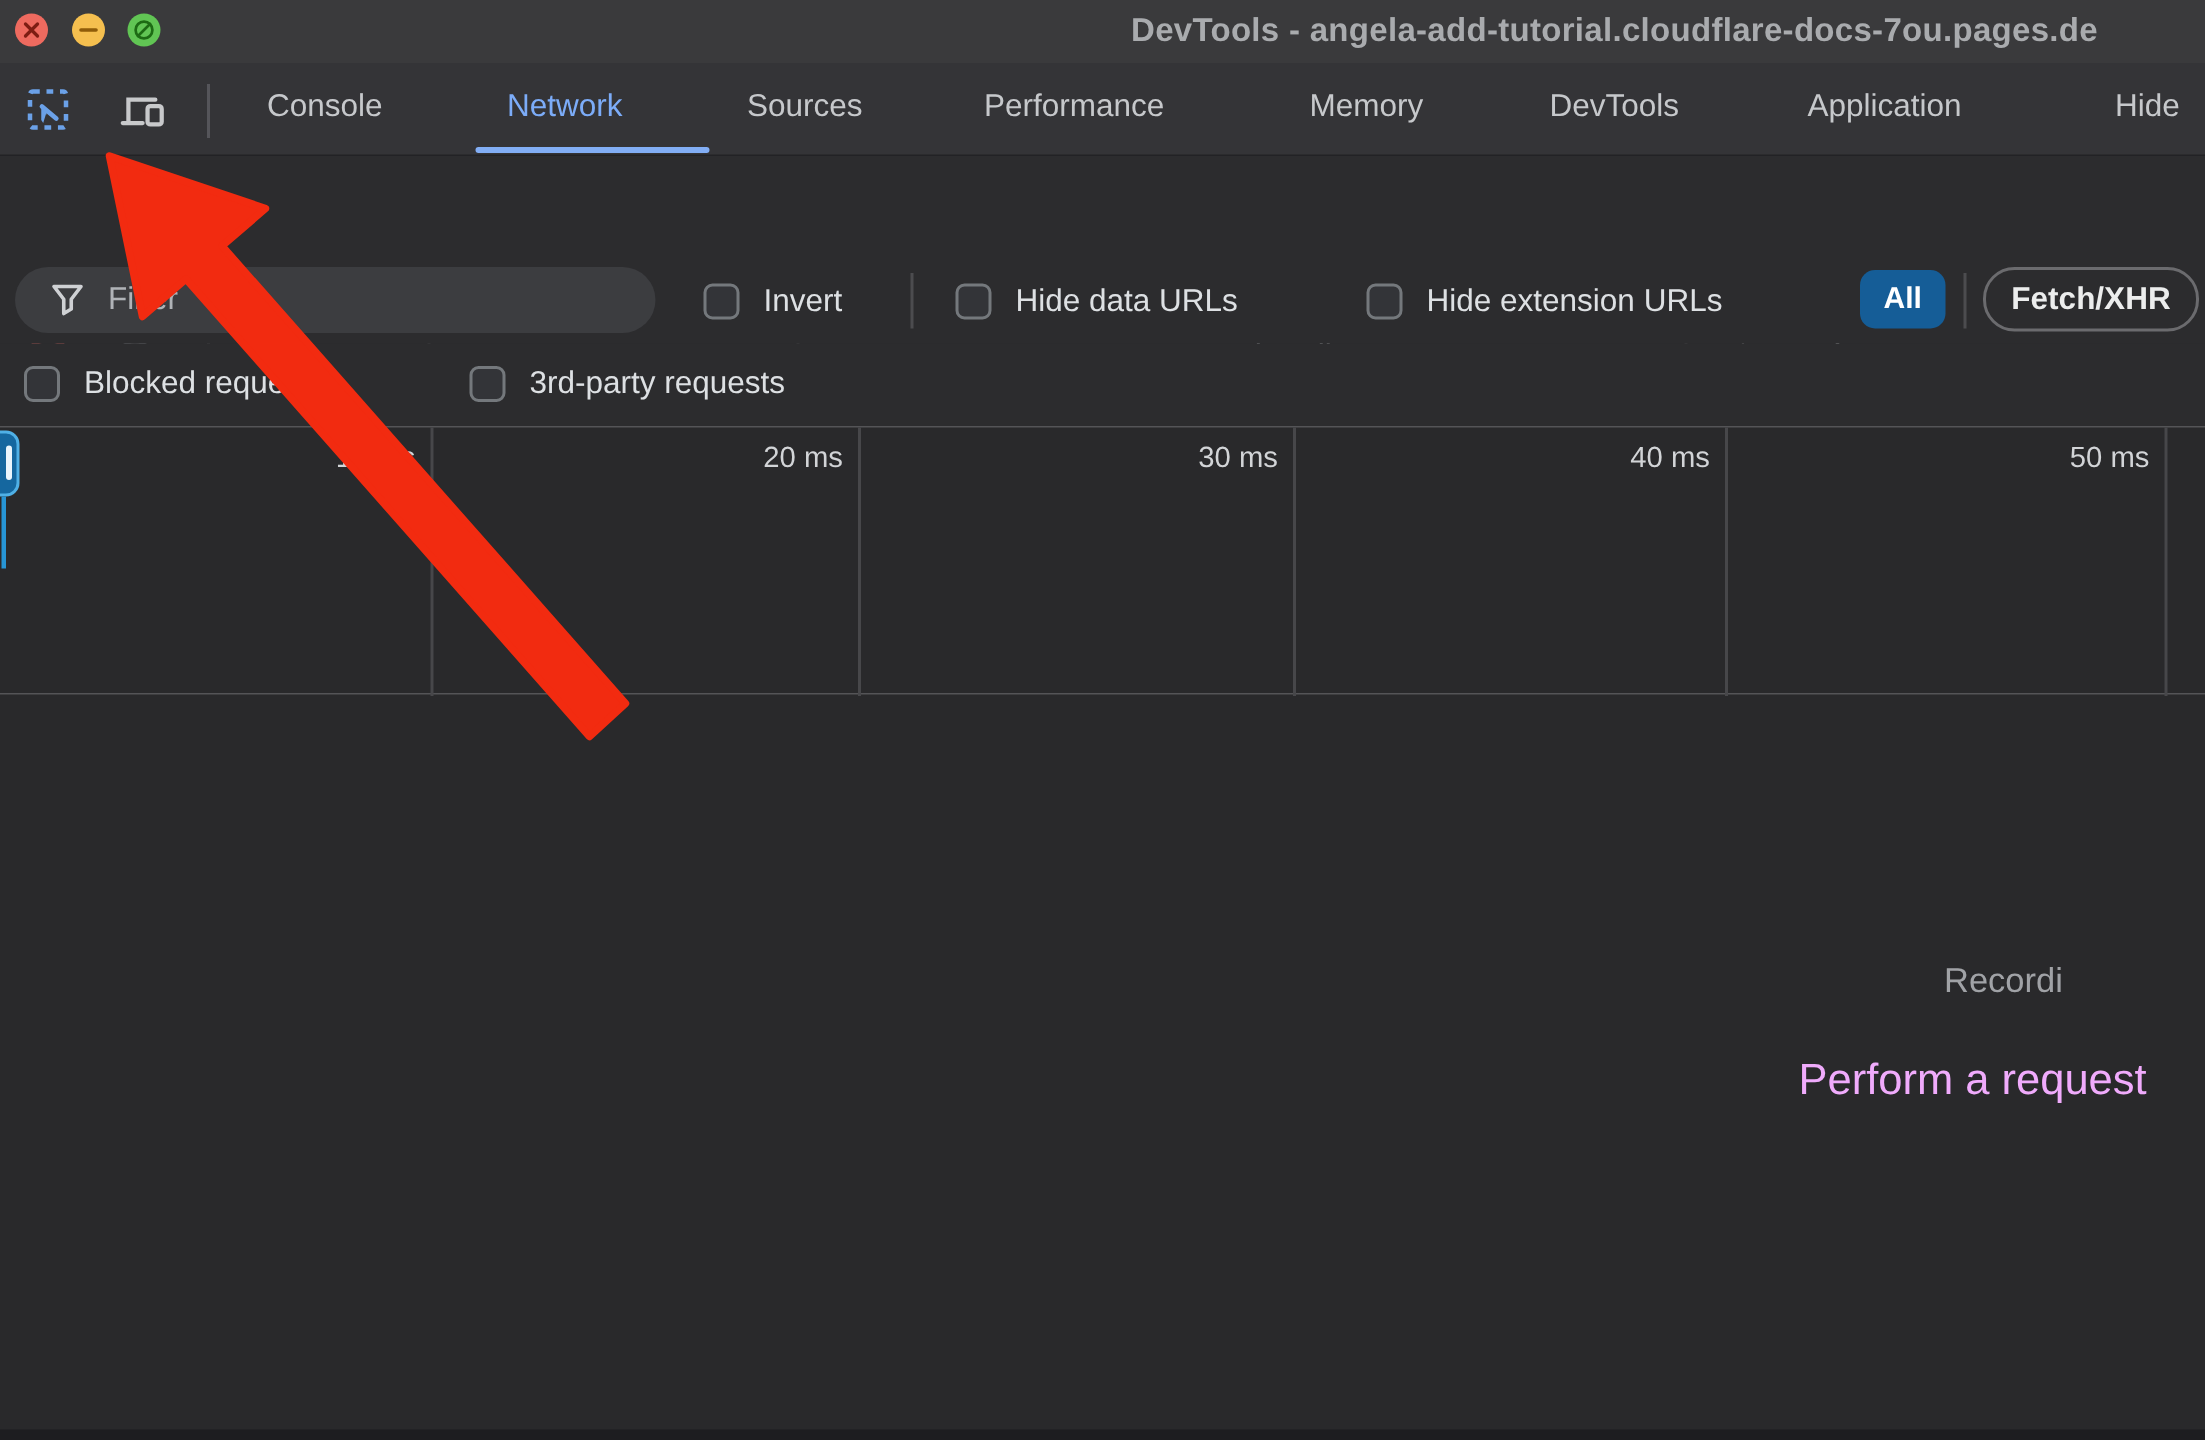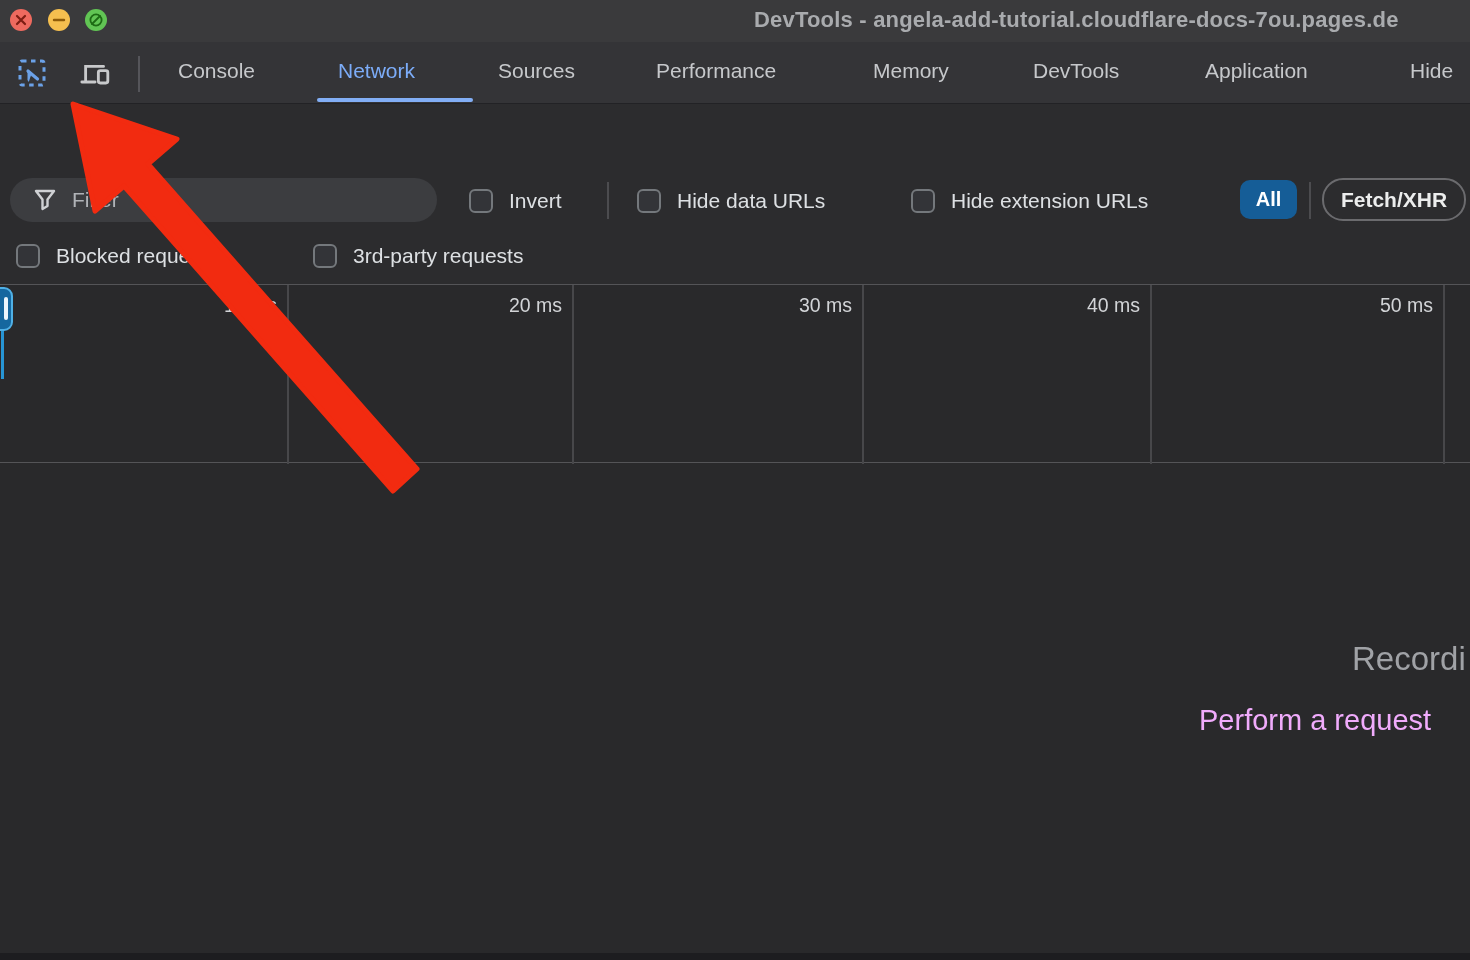--- a/index.html
+++ b/index.html
@@ -86,21 +86,21 @@
   }
   .grid-line { position:absolute; top:0; width:1.5px; height:179px; background:#47474a; }
   .tick { position:absolute; top:9px; font-size:19.5px; color:#d2d4d7; text-align:right; width:90px; }
   .overview-frag {
     position:absolute; left:-10px; top:2px; width:23px; height:44px;
     background:#15679f; border:2.5px solid #4fb0e6; border-radius:9px;
   }
   .overview-frag .bar { position:absolute; left:12px; top:8px; width:4px; height:23px; background:#eaf5fc; border-radius:2px; }
   .overview-line { position:absolute; left:1px; top:46px; width:3px; height:48px; background:#2795d5; }
   
-  .empty-line1 { position:absolute; left:1352px; top:640px; font-size:33px; color:#a0a2a6; white-space:nowrap; }
+  .empty-line1 { position:absolute; left:1296px; top:640px; font-size:23px; color:#a0a2a6; white-space:nowrap; }
   .empty-line2 { position:absolute; left:1199px; top:704px; font-size:29px; color:#f0abfc; white-space:nowrap; }
   .bottom-strip { position:absolute; left:0; top:953px; width:1470px; height:7px; background:#1d1d20; }
   
   .anno { position:absolute; left:0; top:0; width:1470px; height:960px; pointer-events:none; z-index:50; }
 </style>
 </head>
 <body>
 
 <div class="titlebar">
   <div class="traffic tl-red">

